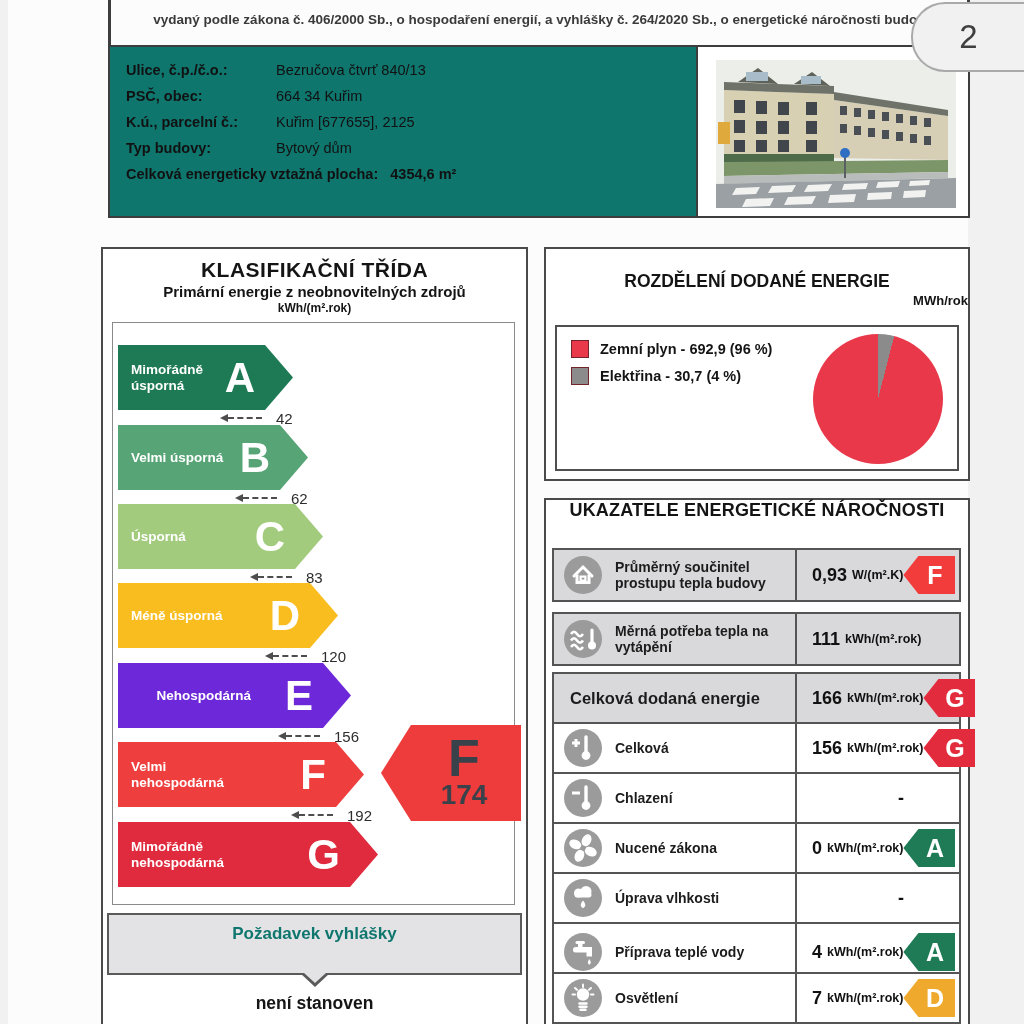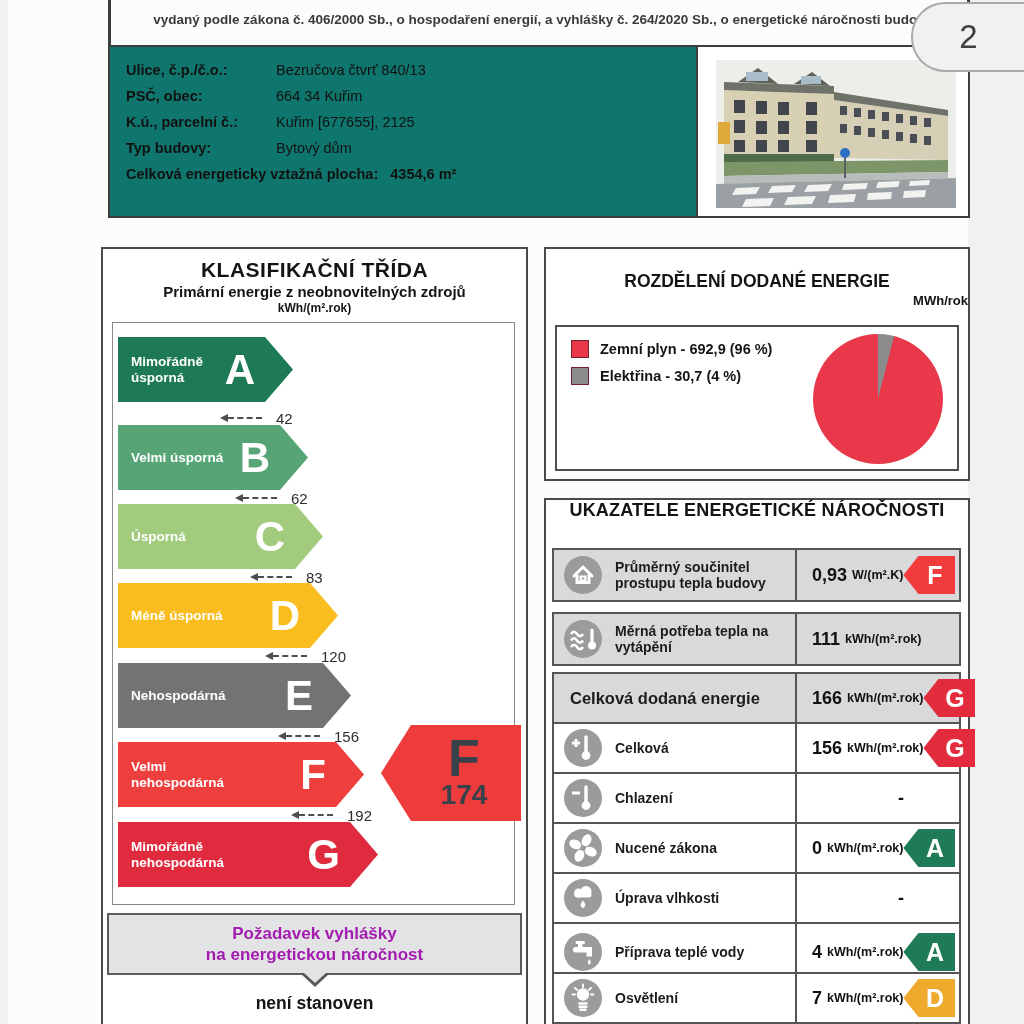--- a/index.html
+++ b/index.html
@@ -44,21 +44,21 @@
   .tick-line::before{content:"";position:absolute;left:-8px;top:-5px;
     border-top:4px solid transparent;border-bottom:4px solid transparent;border-right:8px solid #4d4d4d;}
   .tick-num{margin-left:14px;font-size:15px;color:#2d2d2d;}
   .big-rating{position:absolute;left:278px;top:476px;width:140px;height:96px;background:#ee3b3b;
     clip-path:polygon(30px 0,100% 0,100% 100%,30px 100%,0 50%);
     display:flex;flex-direction:column;align-items:center;justify-content:center;padding-left:26px;box-sizing:border-box;}
   .big-rating .rL{font-size:52px;font-weight:bold;color:#39424a;line-height:.85;}
   .big-rating .rV{font-size:28px;font-weight:bold;color:#39424a;line-height:1.05;}
   .req-banner{position:absolute;left:4px;right:4px;top:664px;height:62px;background:#e3e3e6;
     border:2px solid #5a5a5a;box-sizing:border-box;text-align:center;}
-  .req-banner .t{font-size:17px;font-weight:bold;color:#a21caf;margin-top:8px;line-height:1.25;}
+  .req-banner .t{font-size:17px;font-weight:bold;color:#0f766e;margin-top:8px;line-height:1.25;}
   .notch-b{position:absolute;left:50%;bottom:-14px;margin-left:-15px;width:0;height:0;
     border-left:15px solid transparent;border-right:15px solid transparent;border-top:14px solid #5a5a5a;}
   .notch-f{position:absolute;left:50%;bottom:-10px;margin-left:-12px;width:0;height:0;
     border-left:12px solid transparent;border-right:12px solid transparent;border-top:11px solid #e3e3e6;}
   .req-value{position:absolute;left:0;right:0;top:744px;text-align:center;
     font-size:17.5px;font-weight:bold;color:#151515;}
   
   .pie-panel{position:absolute;left:536px;top:247px;width:426px;height:234px;
     border:2.5px solid #4a4a4a;box-sizing:border-box;background:#fff;}
   .pp-title{margin-top:22px;text-align:center;font-size:17.5px;font-weight:bold;color:#141414;}
@@ -196,21 +196,21 @@
       <rect x="128" y="96" width="2" height="22" fill="#5a5f63"></rect>
       <circle cx="129" cy="93" r="5" fill="#2e6fc4"></circle>
     </svg>
   </div>
 
   <div class="class-panel">
     <div class="cp-title">KLASIFIKAČNÍ TŘÍDA</div>
     <div class="cp-sub">Primární energie z neobnovitelných zdrojů</div>
     <div class="cp-unit">kWh/(m².rok)</div>
     <div class="scale-box" id="scale-box">
-        <div class="bar" style="top: 14px; width: 175px; background: rgb(29, 122, 85); clip-path: polygon(0px 0px, calc(100% - 28px) 0px, 100% 50%, calc(100% - 28px) 100%, 0px 100%);">
+        <div class="bar" style="top: 22px; width: 175px; background: rgb(29, 122, 85); clip-path: polygon(0px 0px, calc(100% - 28px) 0px, 100% 50%, calc(100% - 28px) 100%, 0px 100%);">
           <div class="blabel">Mimořádně úsporná</div>
           <div class="bletter">A</div>
         </div>
         <div class="tick" style="top: 88px; left: 115px;">
           <span class="tick-line"></span>
           <span class="tick-num">42</span>
         </div>
         <div class="bar" style="top: 102px; width: 190px; background: rgb(87, 165, 118); clip-path: polygon(0px 0px, calc(100% - 28px) 0px, 100% 50%, calc(100% - 28px) 100%, 0px 100%);">
           <div class="blabel">Velmi úsporná</div>
           <div class="bletter">B</div>
@@ -228,21 +228,21 @@
           <span class="tick-num">83</span>
         </div>
         <div class="bar" style="top: 260px; width: 220px; background: rgb(249, 189, 31); clip-path: polygon(0px 0px, calc(100% - 28px) 0px, 100% 50%, calc(100% - 28px) 100%, 0px 100%);">
           <div class="blabel">Méně úsporná</div>
           <div class="bletter">D</div>
         </div>
         <div class="tick" style="top: 326px; left: 160px;">
           <span class="tick-line"></span>
           <span class="tick-num">120</span>
         </div>
-        <div class="bar" style="top: 340px; width: 233px; background: #737373; clip-path: polygon(0px 0px, calc(100% - 28px) 0px, 100% 50%, calc(100% - 28px) 100%, 0px 100%);">
+        <div class="bar" style="top: 340px; width: 233px; background: #6d28d9; clip-path: polygon(0px 0px, calc(100% - 28px) 0px, 100% 50%, calc(100% - 28px) 100%, 0px 100%); text-align: right;">
           <div class="blabel">Nehospodárná</div>
           <div class="bletter">E</div>
         </div>
         <div class="tick" style="top: 406px; left: 173px;">
           <span class="tick-line"></span>
           <span class="tick-num">156</span>
         </div>
         <div class="bar" style="top: 419px; width: 246px; background: rgb(239, 62, 62); clip-path: polygon(0px 0px, calc(100% - 28px) 0px, 100% 50%, calc(100% - 28px) 100%, 0px 100%);">
           <div class="blabel">Velmi nehospodárná</div>
           <div class="bletter">F</div>
@@ -256,21 +256,20 @@
           <div class="bletter">G</div>
         </div>
       </div>
     <div class="big-rating" id="big-rating" style="background: rgb(238, 59, 59);">
       <div class="rL">F</div>
       <div class="rV">174</div>
     </div>
     <div class="req-banner">
       <div class="t">
         <div>Požadavek vyhlášky</div>
-        <div>na energetickou náročnost</div>
       </div>
       <div class="notch-b"></div>
       <div class="notch-f"></div>
     </div>
     <div class="req-value">není stanoven</div>
   </div>
 
   <div class="pie-panel">
     <div class="pp-title">ROZDĚLENÍ DODANÉ ENERGIE</div>
     <div class="pp-unit">MWh/rok</div>

